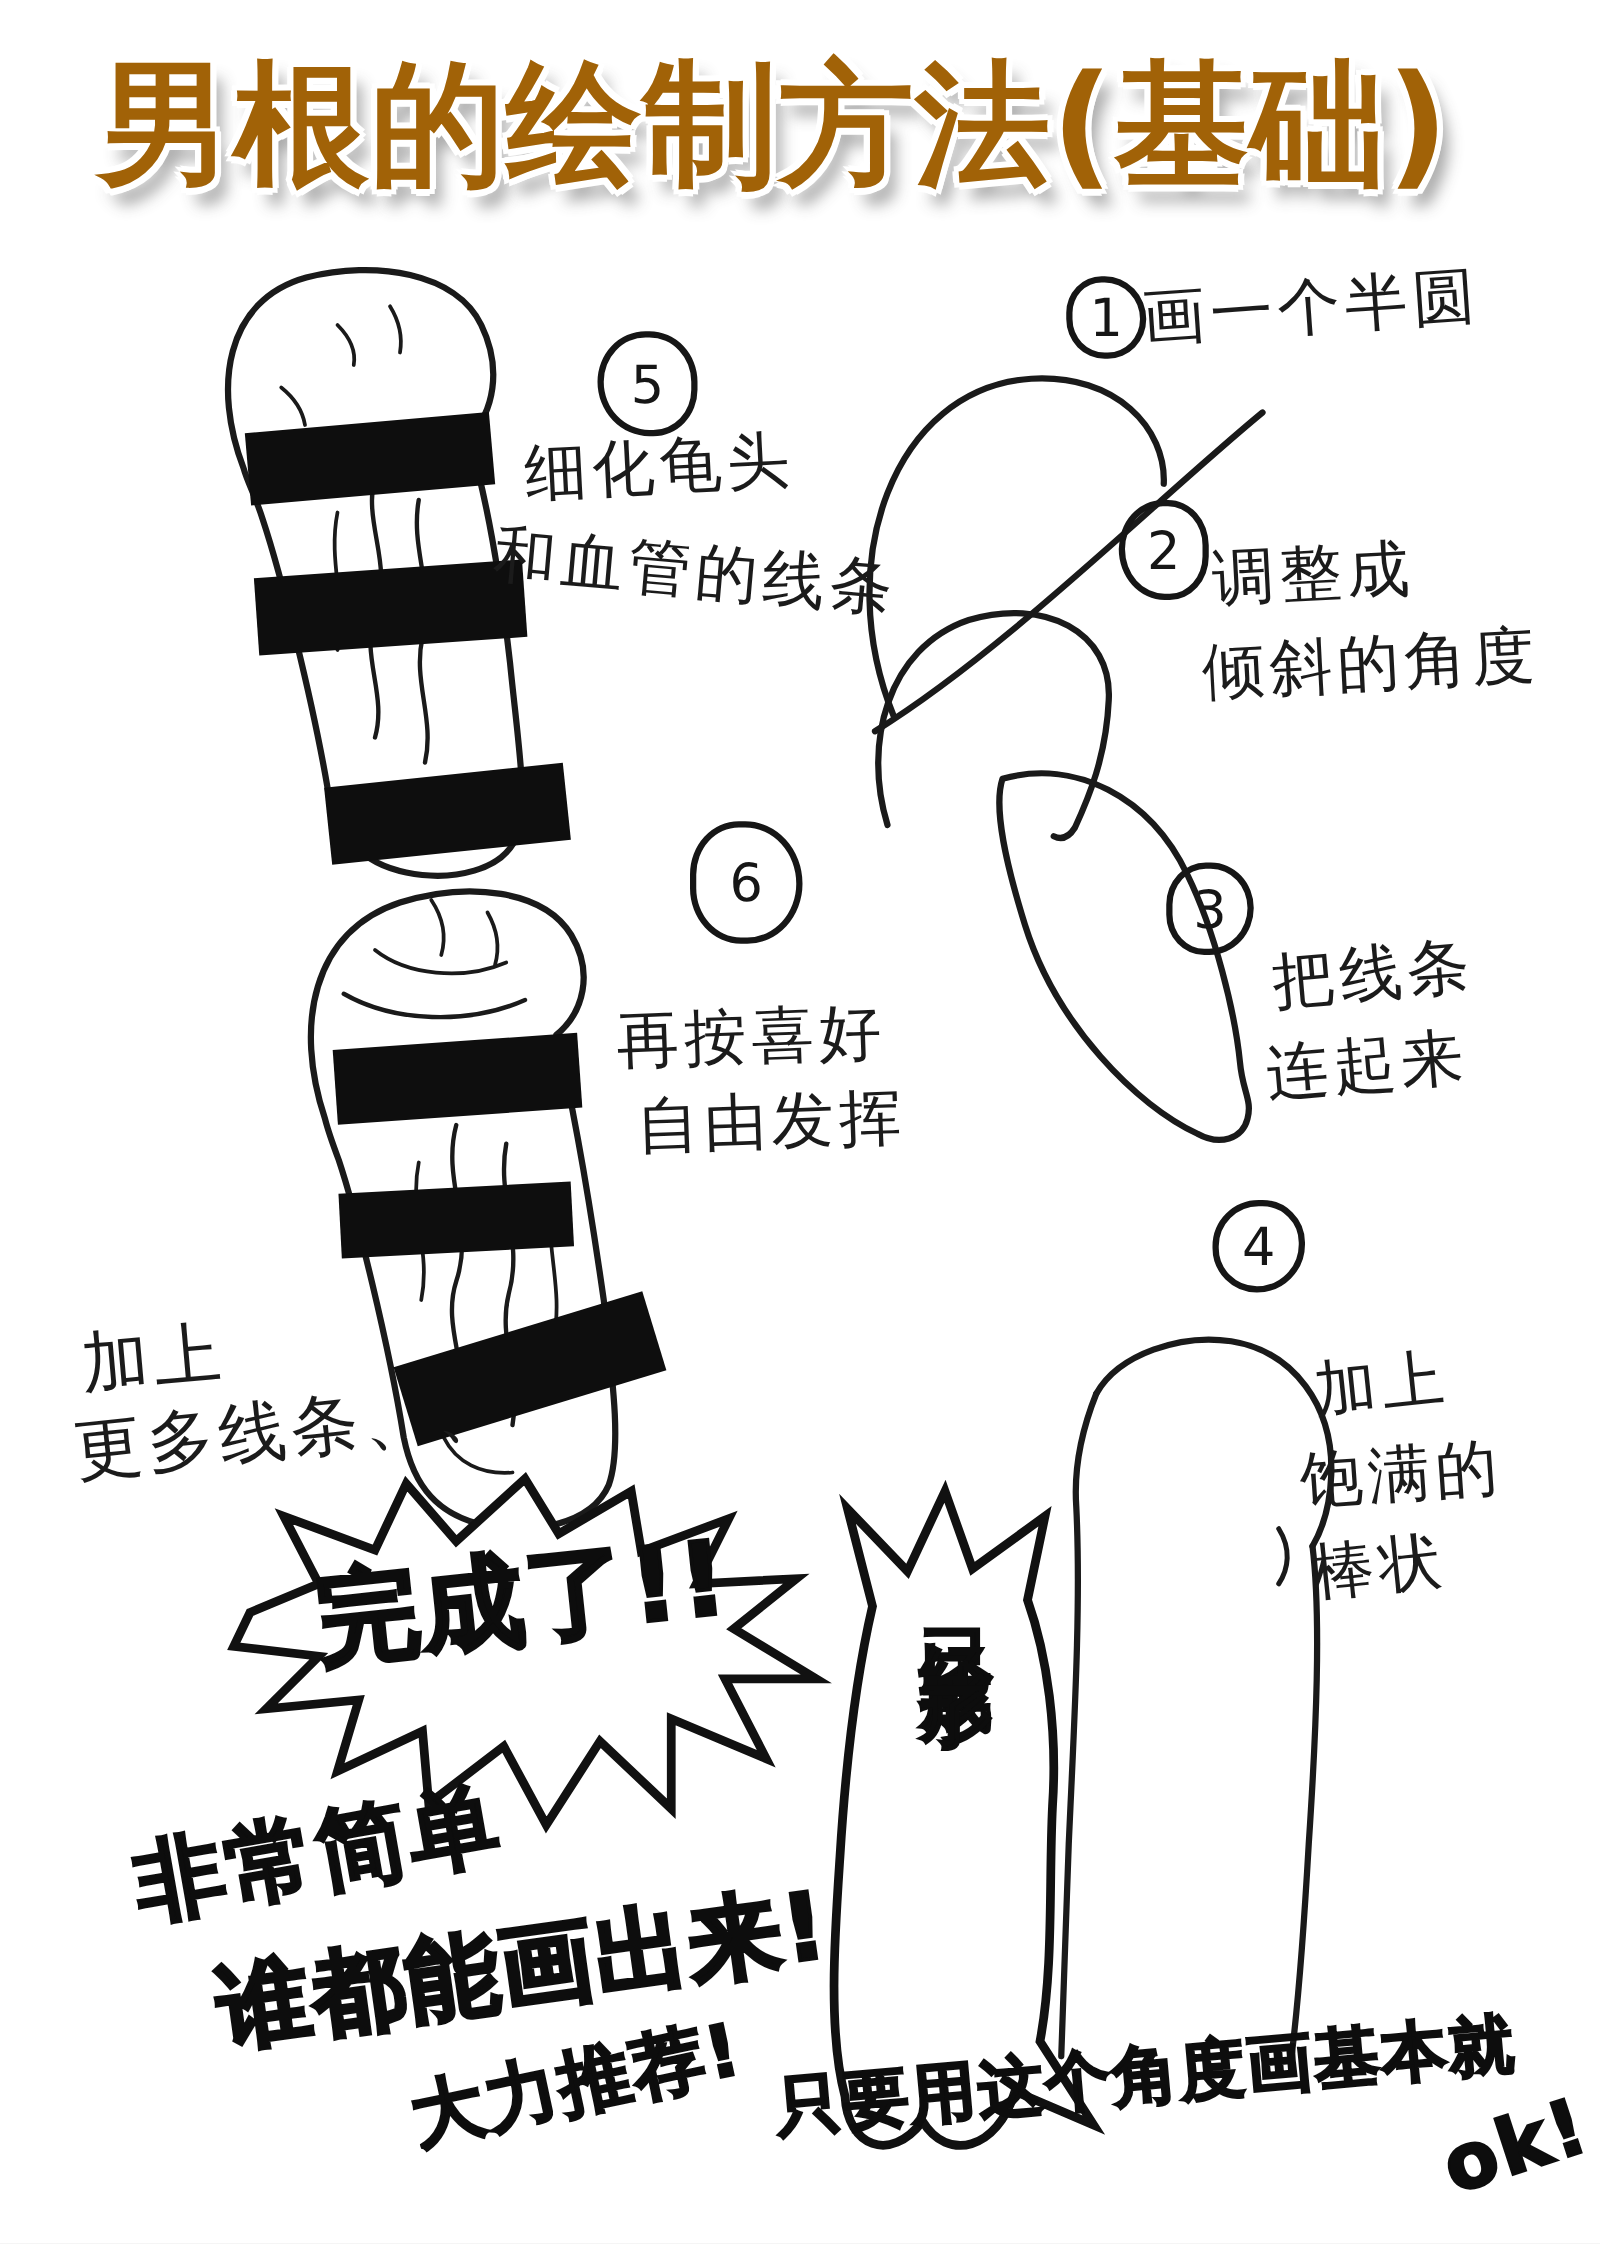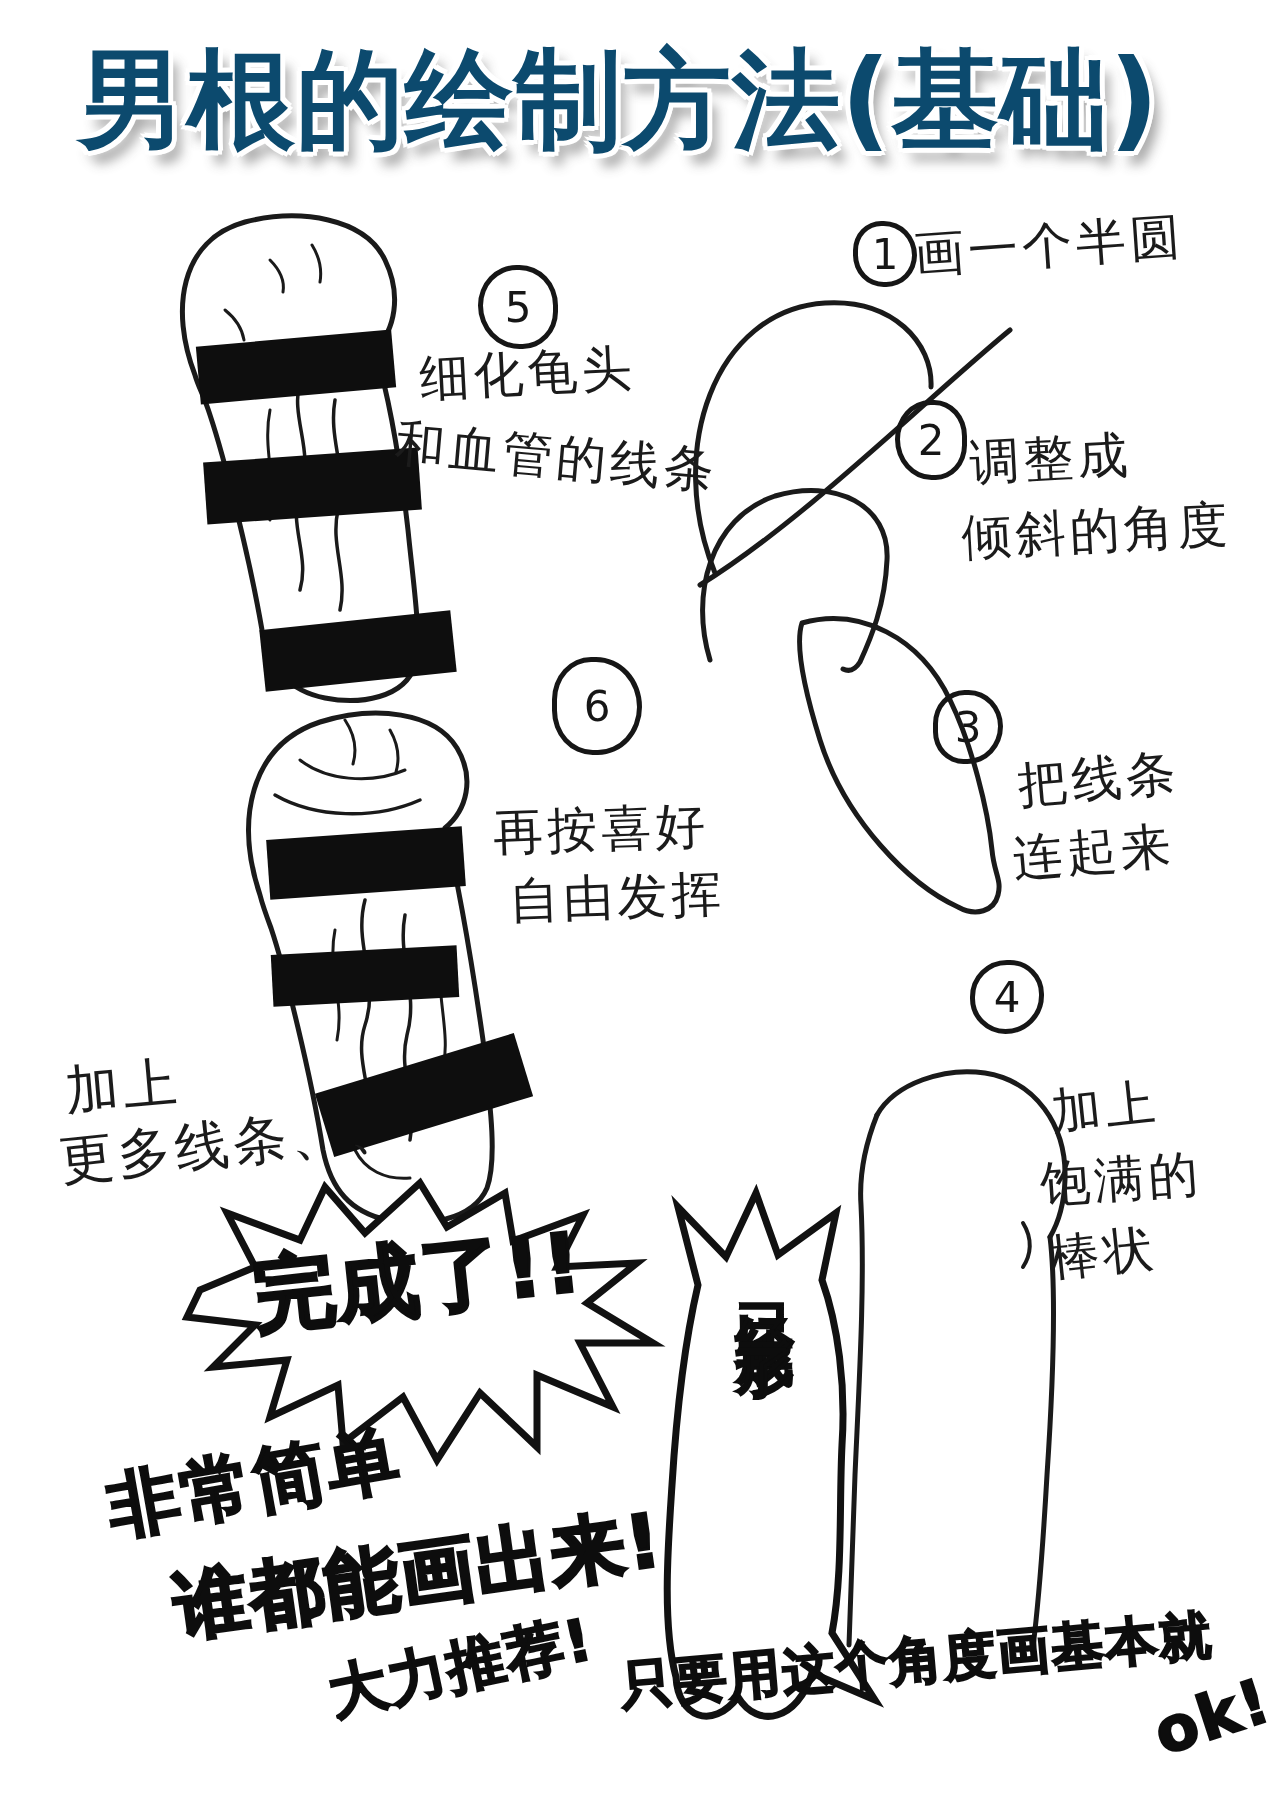--- a/index.html
+++ b/index.html
@@ -5,21 +5,21 @@
   html,body{margin:0;padding:0;background:#e8e8e8;}
   .page{
     position:relative;width:1280px;height:1795px;background:#ffffff;
     overflow:hidden;font-family:"DejaVu Sans",sans-serif;color:#141414;
     margin:0 auto;
   }
   .abs{position:absolute;transform-origin:left top;}
   .title{
     left:78px;top:28px;width:1190px;
     font-size:108px;font-weight:900;letter-spacing:1px;white-space:nowrap;
-    color:#0c4a6e;
+    color:#a16207;
     text-shadow:
       -4px -4px 0 #fff, 4px -4px 0 #fff, -4px 4px 0 #fff, 4px 4px 0 #fff,
       -5px 0 0 #fff, 5px 0 0 #fff, 0 -5px 0 #fff, 0 5px 0 #fff,
       9px 13px 12px rgba(60,60,60,0.45);
   }
   .hand{
     font-size:50px;font-weight:500;color:#1b1b1b;white-space:nowrap;
     letter-spacing:4px;
   }
   .brush{

